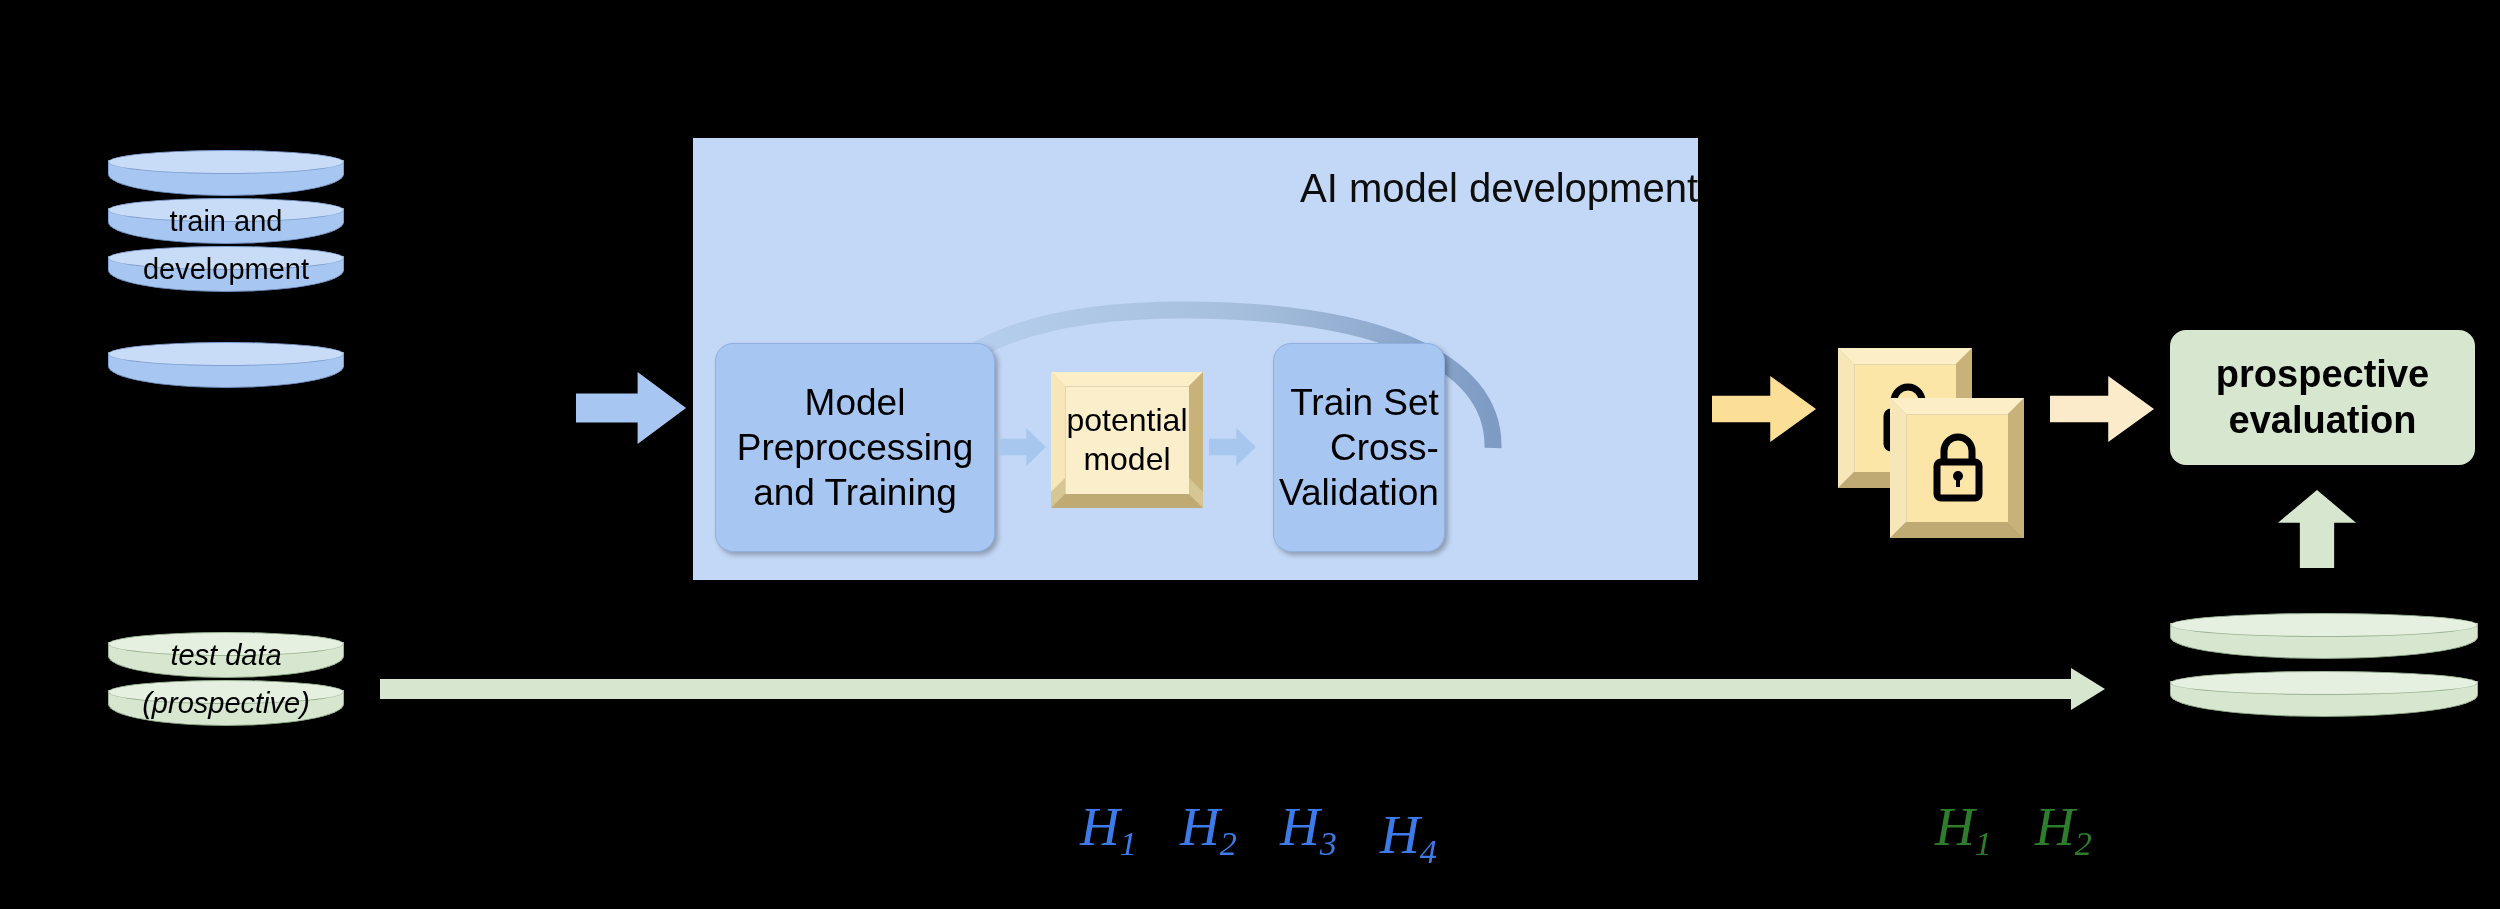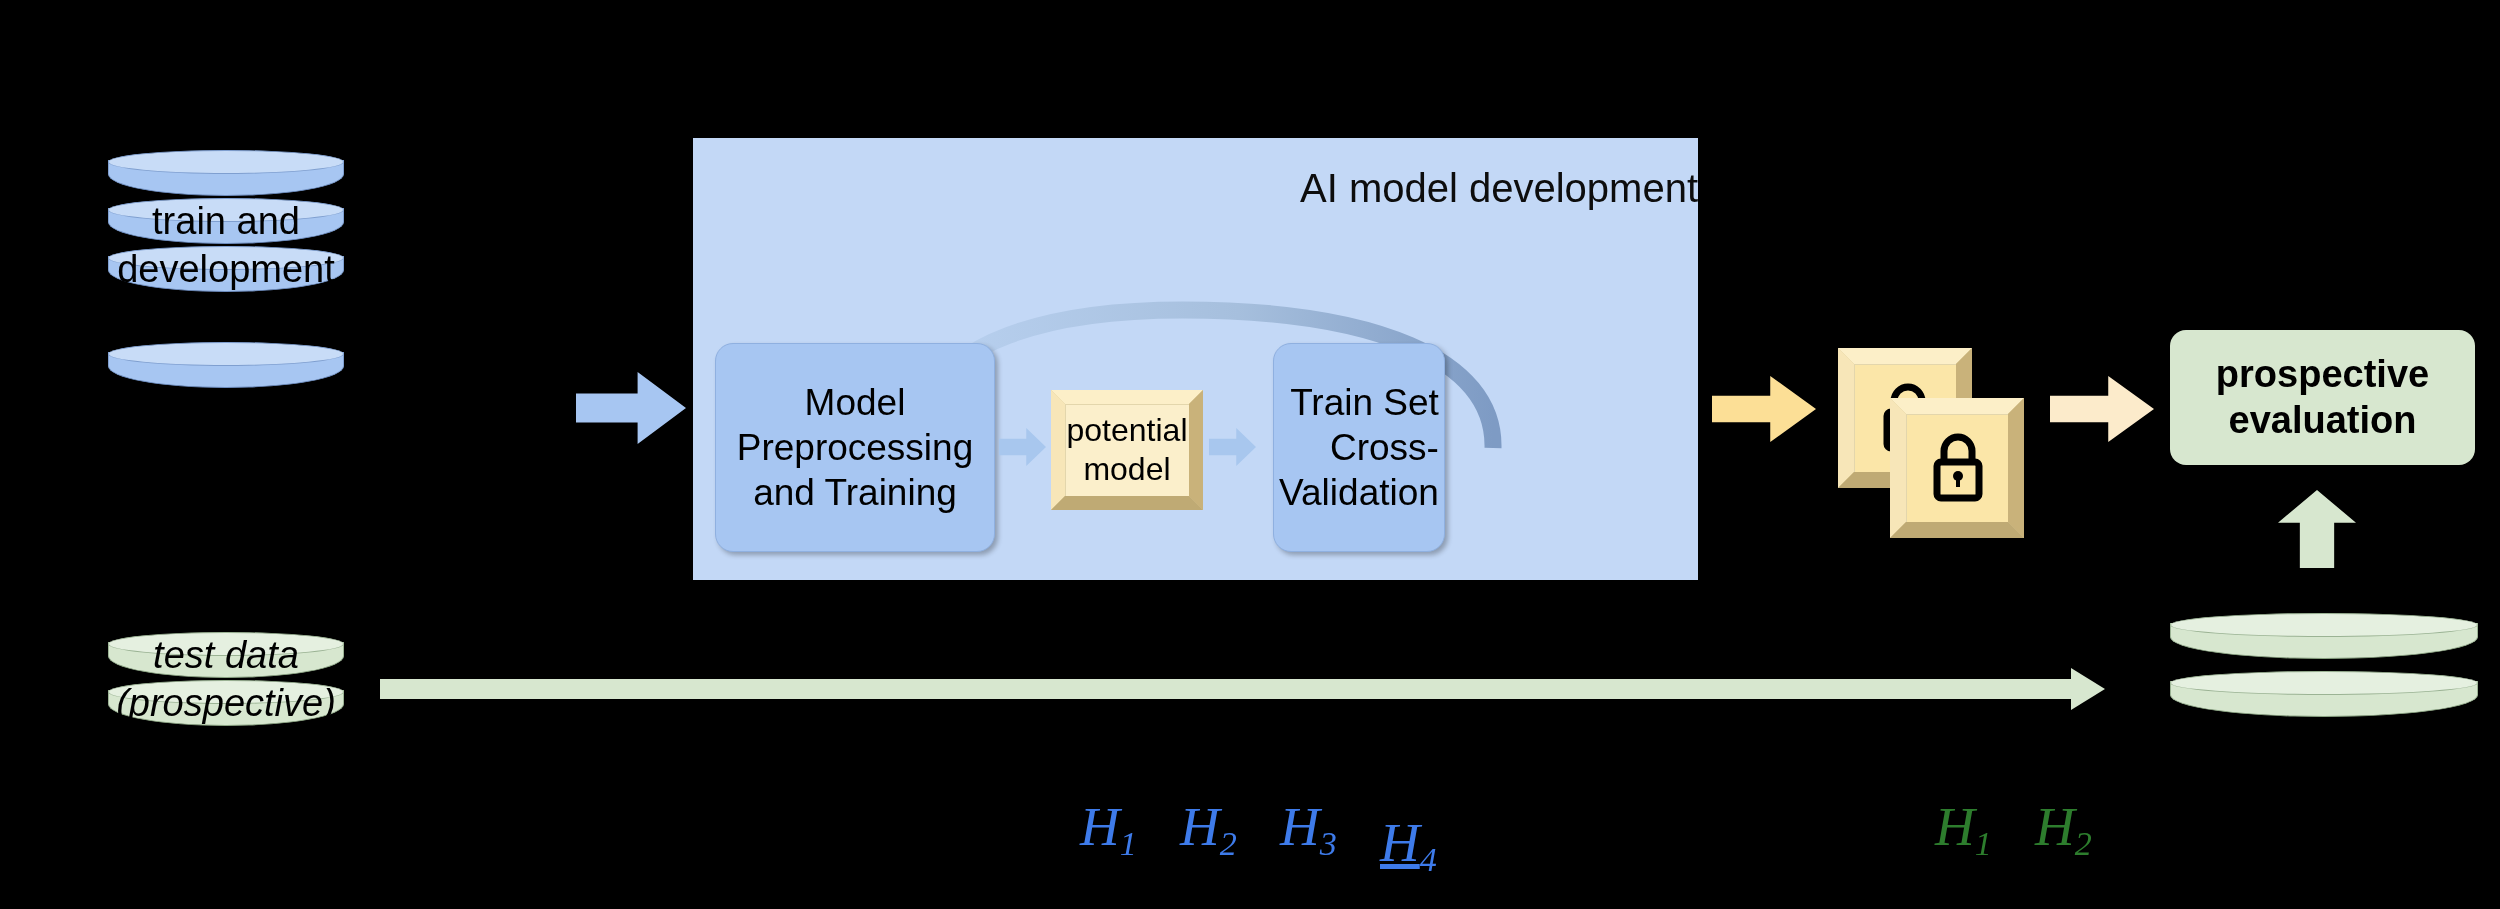--- a/index.html
+++ b/index.html
@@ -7,21 +7,21 @@
   #stage{position:relative;width:2500px;height:909px;background:#000;}
   .abs{position:absolute;}
 
   
   .cyl{position:absolute;}
   .cyl .body{position:absolute;left:0;right:0;top:10px;bottom:0;background:#A7C6F2;border-left:1px solid #7f9fd0;border-right:1px solid #7f9fd0;border-bottom:1px solid #6d8cbe;border-radius:0 0 50% 50%/ 0 0 22px 22px;}
   .cyl .top{position:absolute;left:0;right:0;top:0;height:22px;background:#C8DCF7;border:1px solid #7f9fd0;border-radius:50%/50%;}
   .cyl.green .body{background:#D7E7CF;border-left-color:#9bb394;border-right-color:#9bb394;border-bottom-color:#8aa382;}
   .cyl.green .top{background:#E5F0E0;border-color:#9bb394;}
   .cyl .lbl{position:absolute;left:0;right:0;top:50%;transform:translateY(-50%);
-            text-align:center;color:#000;font-size:38px;line-height:1;z-index:4;}
+            text-align:center;color:#000;font-size:29px;line-height:1;z-index:4;}
 
   
   .panel{background:#C3D8F6;}
   .panel-title{position:absolute;left:0;right:0;top:28px;text-align:right;
       font-size:40px;color:#0d0d0d;}
 
   
   .pbox{position:absolute;background:#A7C6F2;border:1px solid #8fb0e0;border-radius:18px;
       box-shadow:3px 3px 5px rgba(0,0,0,.28);
       display:flex;align-items:center;justify-content:center;text-align:center;
@@ -121,21 +121,21 @@
         <span>Model</span><br>
         <span>Preprocessing</span><br>
         <span>and Training</span>
       </span>
     </div>
 
     <div class="miniArrow" style="left:306px;top:290px;width:47px;height:38px;">
         <i></i>
       </div>
 
-    <div class="bevel" style="left:358px;top:252px;width:152px;height:120px;">
+    <div class="bevel" style="left:358px;top:234px;width:152px;height:136px;">
       <div class="tface" style="left:0;top:0;width:152px;height:14px;clip-path:polygon(0 0,152px 0,138px 14px,14px 14px);"></div>
       <div class="lface" style="left:0;top:0;width:14px;height:120px;clip-path:polygon(0 0,14px 14px,14px 106px,0 120px);"></div>
       <div class="rface" style="right:0;top:0;width:14px;height:120px;clip-path:polygon(14px 0,14px 120px,0 106px,0 14px);"></div>
       <div class="bface" style="left:0;bottom:0;width:152px;height:14px;clip-path:polygon(14px 0,138px 0,152px 14px,0 14px);"></div>
       <div class="inner" style="left:14px;top:14px;right:14px;bottom:14px;"></div>
       <div class="txt">
         <span>
           <span>potential</span><br>
           <span>model</span>
         </span>
@@ -239,21 +239,21 @@
   <div class="abs" style="left:1080px;top:795px;">
     <span class="hlabel h-blue" style="left:0;top:0;">
       <span>H<sub>1</sub></span>
     </span>
     <span class="hlabel h-blue" style="left:100px;top:0;">
       <span>H<sub>2</sub></span>
     </span>
     <span class="hlabel h-blue" style="left:200px;top:0;">
       <span>H<sub>3</sub></span>
     </span>
-    <span class="hlabel h-blue" style="left:300px;top:16px;text-decoration:underline;">
+    <span class="hlabel h-blue" style="left:300px;top:8px;">
       <span>H<sub>4</sub></span>
     </span>
   </div>
 
   <div class="abs" style="left:1935px;top:795px;">
     <span class="hlabel h-green" style="left:0;top:0;">
       <span>H<sub>1</sub></span>
     </span>
     <span class="hlabel h-green" style="left:100px;top:0;">
       <span>H<sub>2</sub></span>

